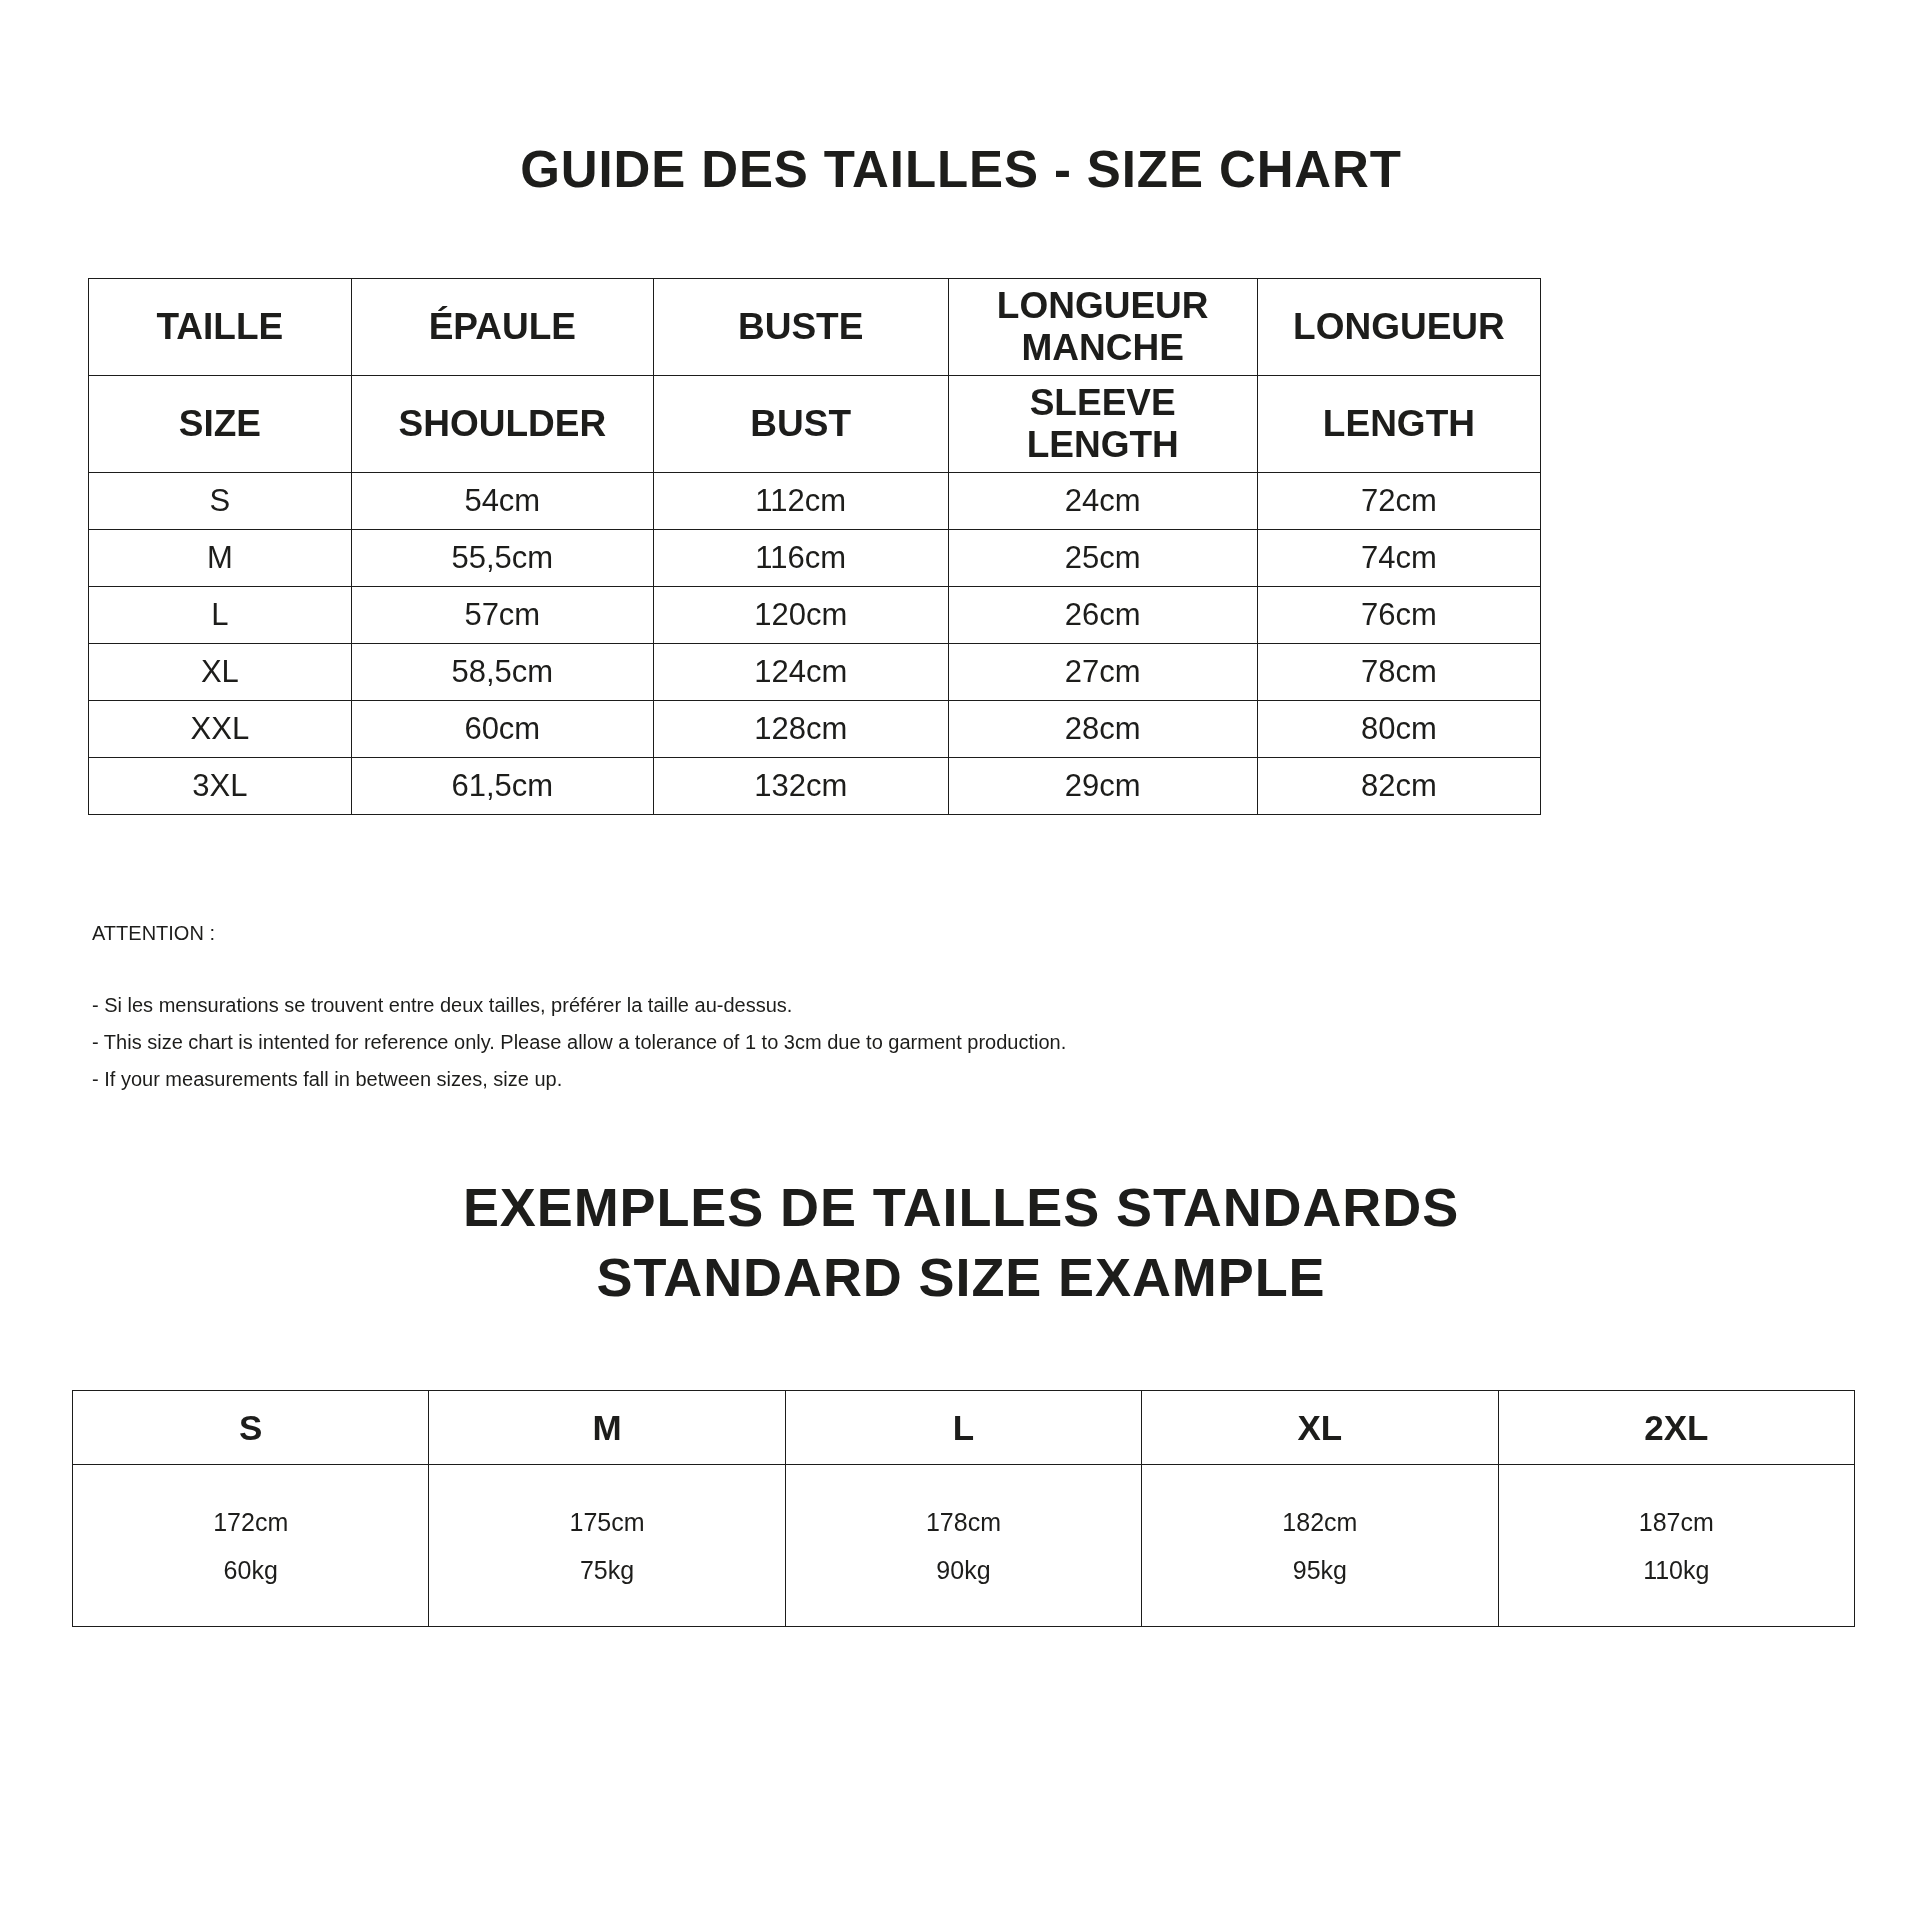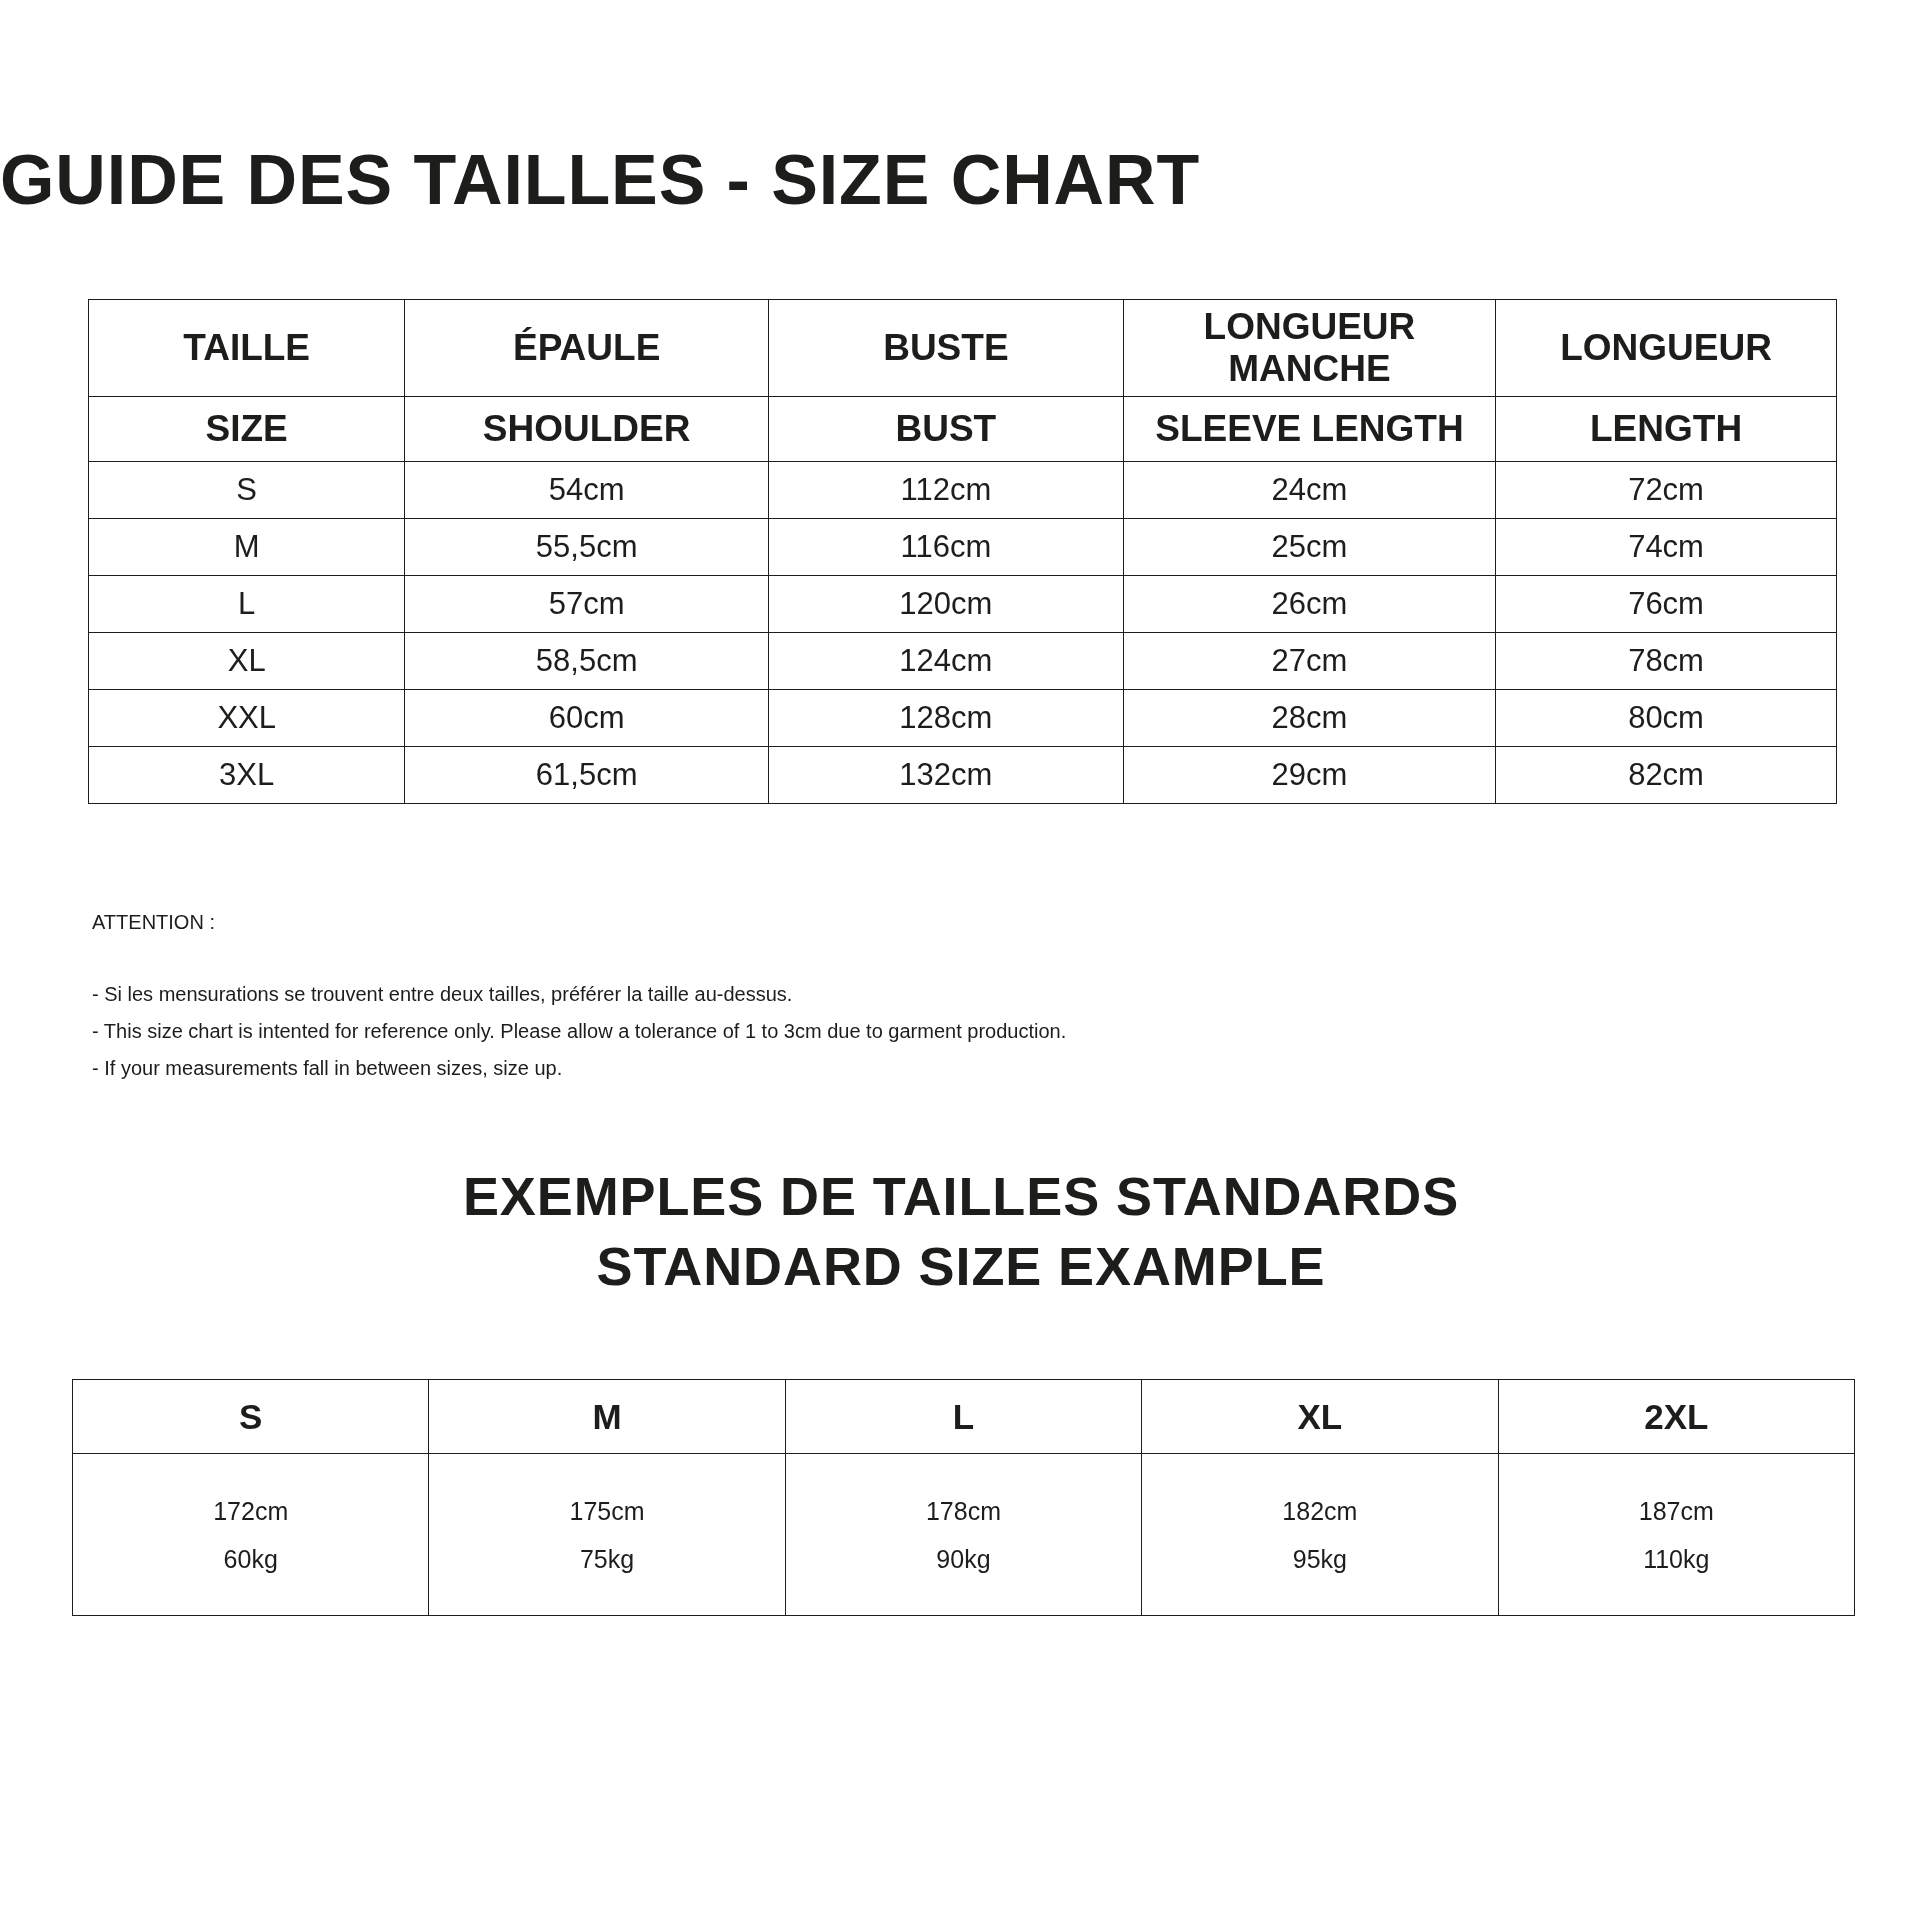--- a/index.html
+++ b/index.html
@@ -9,32 +9,32 @@
   .page {
     position: relative;
     width: 1922px;
     height: 1922px;
     background: #ffffff;
     overflow: hidden;
   }
 
   .page-title {
     margin-top: 140px;
-    text-align: left;
-    font-size: 70px;
+    text-align: center;
+    font-size: 51px;
     font-weight: bold;
     letter-spacing: 0.9px;
     color: #1d1d1b;
   }
 
   
   table.size-table {
     border-collapse: collapse;
     table-layout: fixed;
-    width: 1749px;
+    width: 1453px;
     margin: 79px auto 0 88px;
   }
   table.size-table th,
   table.size-table td {
     border: 1.8px solid #1d1d1b;
     text-align: center;
     vertical-align: middle;
     background: #ffffff;
   }
   table.size-table th {

